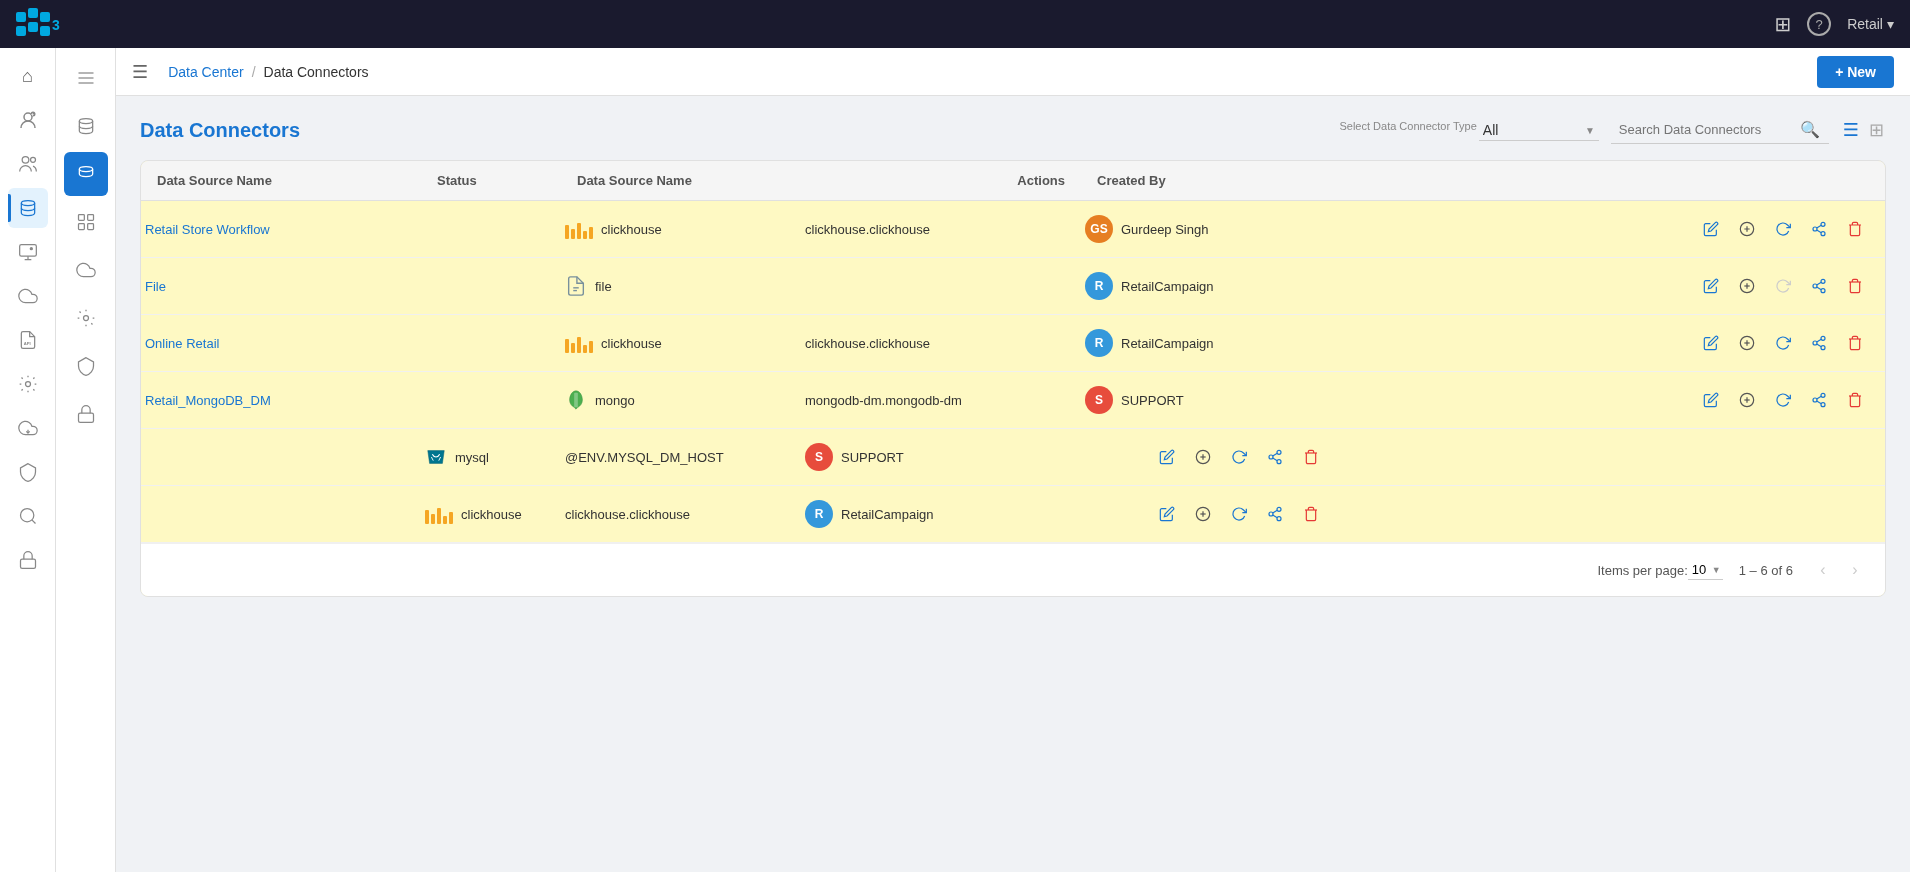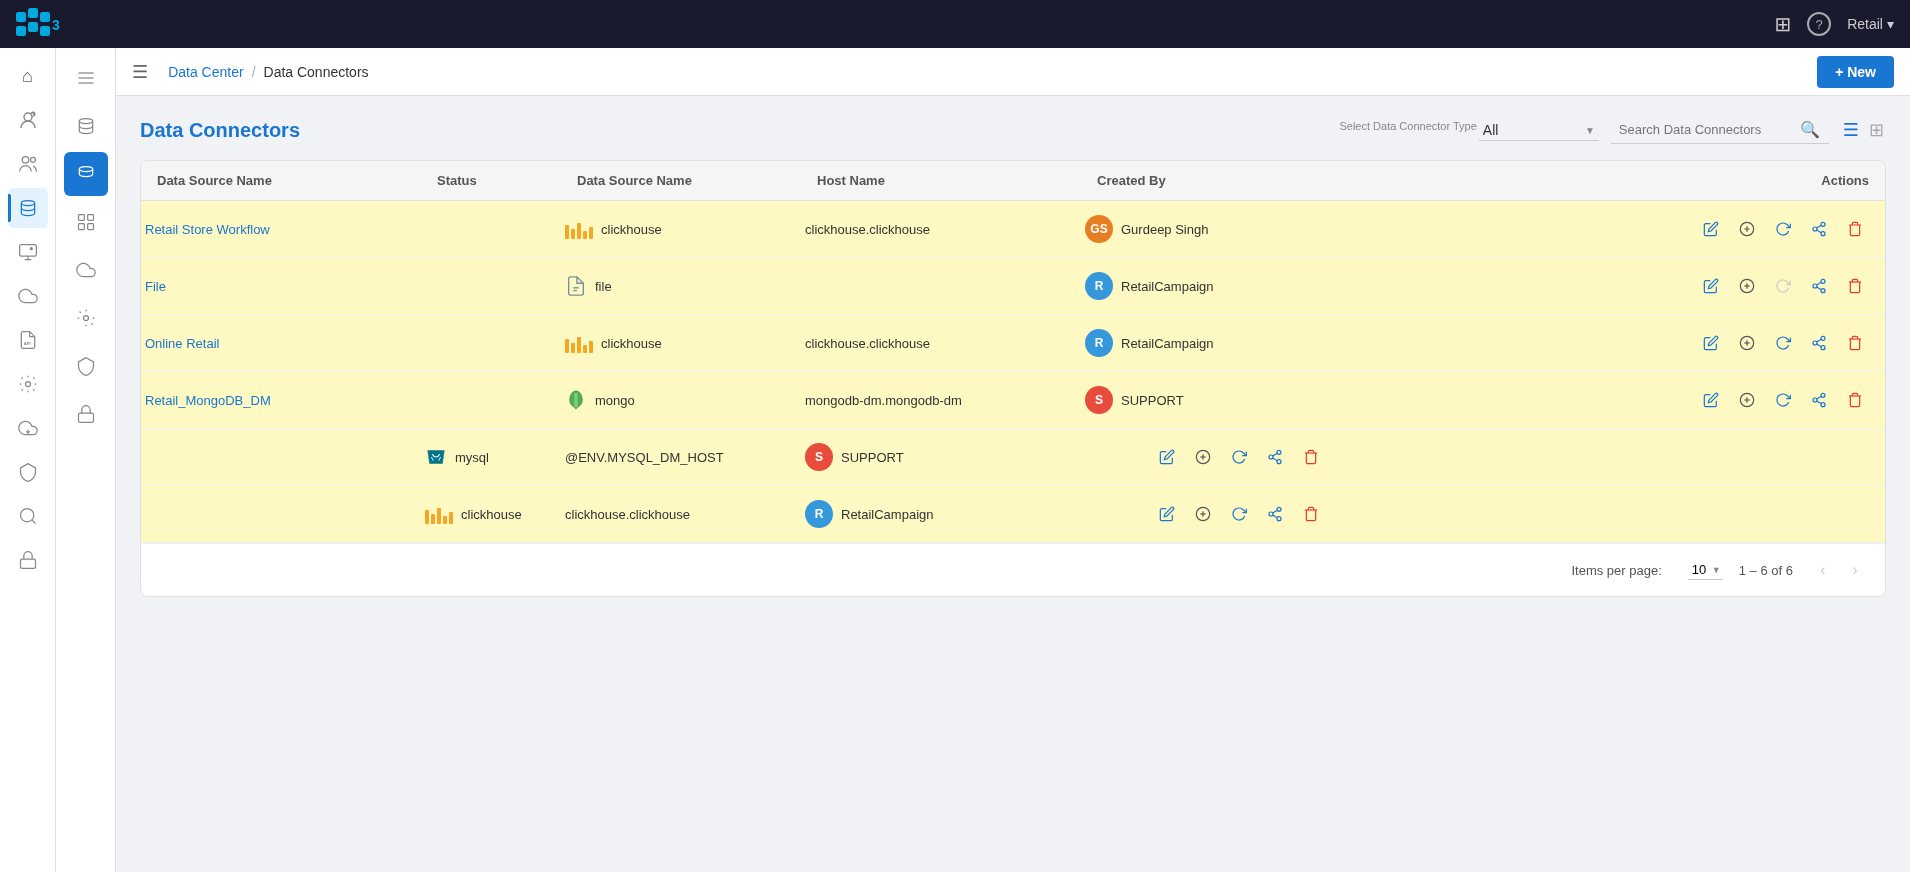--- a/index.html
+++ b/index.html
@@ -316,21 +316,21 @@
       padding: 12px 16px;
       gap: 16px;
       background: #fff;
       border-top: 1px solid #f0f0f0;
       font-size: 13px;
       color: #555;
     }
     .pagination-per-page {
       display: flex;
       align-items: center;
-      gap: 26px;
+      gap: 0;
     }
     .pagination-select {
       border: none;
       border-bottom: 1px solid #ccc;
       font-size: 13px;
       padding: 2px 16px 2px 4px;
       appearance: none;
       cursor: pointer;
       background: transparent;
     }
@@ -574,23 +574,22 @@
             <span class="dc-view-btn">⊞</span>
           </div>
         </div>
       </div>
 
       <div class="data-table">
         <div class="table-header">
           <div class="th">Data Source Name</div>
           <div class="th">Status</div>
           <div class="th">Data Source Name</div>
-          <div class="th">Host Name</div>
+          <div class="th" style="text-align:right; padding-right:16px;">Actions</div>
           <div class="th">Created By</div>
-          <div class="th" style="text-align:right; padding-right:16px;">Actions</div>
         </div>
 
         <div class="table-row">
           <div class="td">
             <a class="td-link">Retail Store Workflow</a>
           </div>
           <div class="td"></div>
           <div class="td">
             <div class="clickhouse-icon">
               <div class="ch-bar" style="height:14px;"></div>

